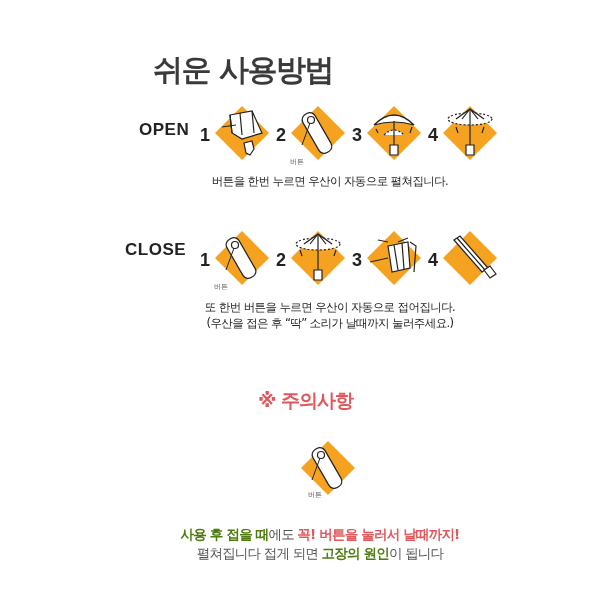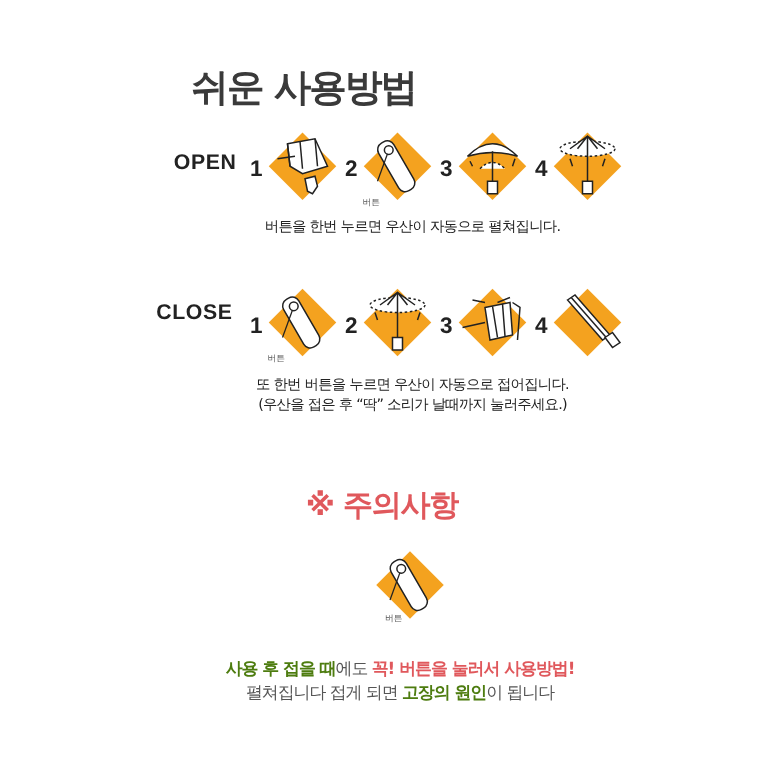--- a/index.html
+++ b/index.html
@@ -8,21 +8,21 @@
     .abs { position: absolute; }
     .title { left: 0; width: 486px; top: 50px; text-align: center; font-size: 30px; font-weight: bold;
              color: #3a3a3a; letter-spacing: -1.5px; }
     .row-label { font-family: "Liberation Sans", sans-serif; font-weight: bold; font-size: 17px; color: #222;
                  letter-spacing: 0.5px; }
     .step { position: absolute; width: 72px; height: 70px; }
     .step .num { position: absolute; left: 0; top: 22px; font-family: "Liberation Sans", sans-serif;
                  font-weight: bold; font-size: 18px; color: #222; }
     .step svg { position: absolute; left: 12px; top: 0; }
     .caption { font-size: 11.5px; color: #222; letter-spacing: -0.6px; text-align: center; left: 0; width: 660px; }
-    .warn-title { left: 0; width: 611px; top: 388px; text-align: center; font-size: 24px; font-weight: bold;
+    .warn-title { left: 0; width: 611px; top: 388px; text-align: center; font-size: 19px; font-weight: bold;
                   color: #e0585c; letter-spacing: -1px; }
     .bottom { left: 0; width: 640px; text-align: center; font-size: 13.5px; letter-spacing: -0.8px; color: #555; }
     .b { font-weight: bold; color: #4d7c0f; }
     .red { font-weight: bold; color: #e0585c; }
     .tiny { font-size: 7px; color: #555; }
   </style>
 </head>
 <body>
 
 <div class="abs title">쉬운 사용방법</div>
@@ -151,17 +151,17 @@
     <g fill="#fff" stroke="#222" stroke-width="1.2">
       <rect x="22" y="8" width="14" height="44" rx="6" transform="rotate(-30 29 30)"></rect>
       <circle cx="23" cy="17" r="3.5"></circle>
     </g>
     <path d="M22 20 L14 42" stroke="#222" stroke-width="1" fill="none"></path>
   </svg>
   <span class="abs tiny" style="left:10px; top:52px;">버튼</span>
 </div>
 
 <div class="abs bottom" style="top:526px;">
-  <span class="b">사용 후 접을 때</span><span>에도 </span><span class="red">꼭! 버튼을 눌러서 사용방법!</span>
+  <span class="b">사용 후 접을 때</span><span>에도 </span><span class="red">꼭! 버튼을 눌러서 날때까지!</span>
 </div>
 <div class="abs bottom" style="top:545px;">
   <span>펼쳐집니다 접게 되면 </span><span class="b">고장의 원인</span><span>이 됩니다</span>
 </div>
 
 </body></html>

